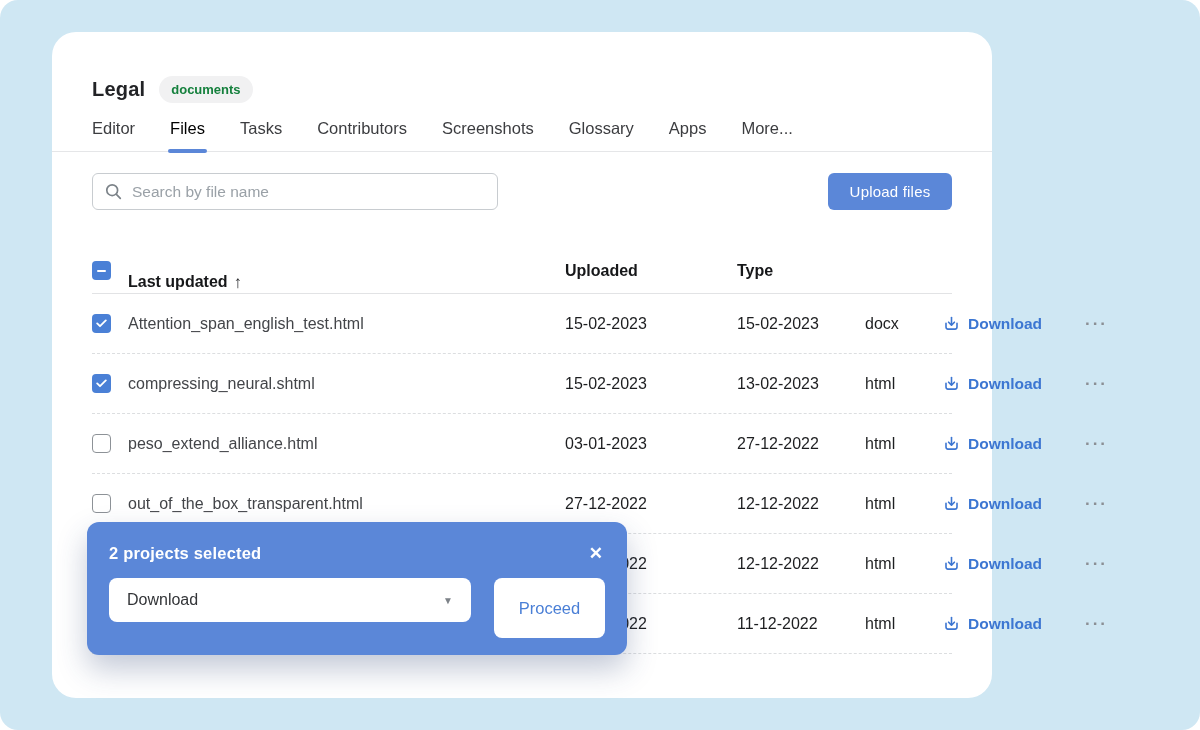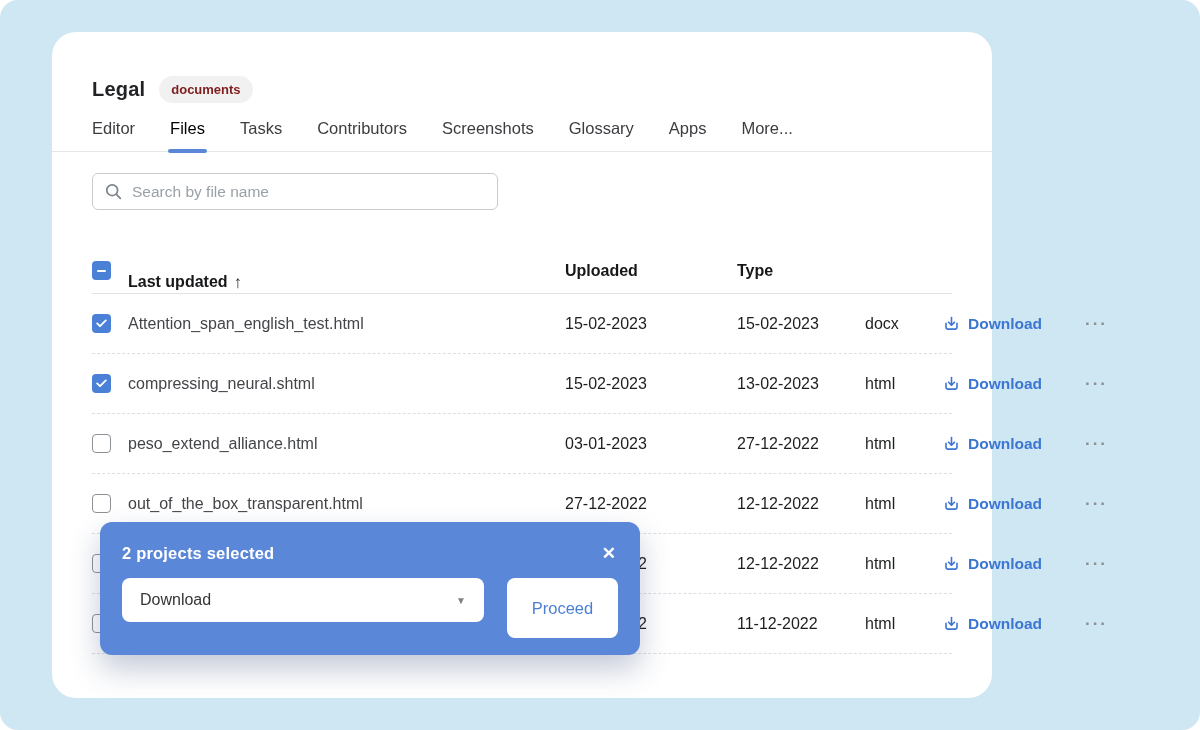--- a/index.html
+++ b/index.html
@@ -14,21 +14,21 @@
     position:absolute; left:52px; top:32px; width:940px; height:666px;
     background:#ffffff; border-radius:24px;
   }
 
   .pad { padding-left:40px; padding-right:40px; }
 
   
   .title-row { display:flex; align-items:center; gap:14px; padding-top:44px; }
   .page-title { font-size:20px; font-weight:700; color:#222326; letter-spacing:.2px; }
   .badge {
-    background:#f1f1f2; color:#7f1d1d; font-size:13px; font-weight:700;
+    background:#f1f1f2; color:#15803d; font-size:13px; font-weight:700;
     padding:6px 12px; border-radius:14px;
   }
 
   
   .tabs-wrap { border-bottom:1px solid #e5e6e8; margin-top:16px; }
   .tabs { display:flex; gap:35px; }
   .tab {
     position:relative; font-size:16.5px; color:#3c3d40; padding-bottom:13px; cursor:pointer;
   }
   .tab.active { color:#000000; font-weight:400; }
@@ -75,21 +75,21 @@
     border:1.5px solid #8d9297; background:#fff;
   }
   .cb.checked, .cb.indet { border:none; background:#4a80d6; }
   .cb.indet::after { content:""; width:9px; height:2px; background:#fff; border-radius:1px; }
 
   .dl-link { display:flex; align-items:center; gap:8px; color:#3c76d2; font-size:15.5px; font-weight:700; cursor:pointer; }
   .dots { color:#8b8f94; font-size:17px; letter-spacing:2px; font-weight:700; cursor:pointer; line-height:10px; }
 
   
   .popup {
-    position:absolute; left:100px; top:522px; width:540px; height:133px;
+    position:absolute; left:87px; top:522px; width:540px; height:133px;
     background:#5b87d8; border-radius:12px;
     box-shadow:0 14px 30px rgba(40,60,110,.28);
     color:#fff;
   }
   .popup-head { display:flex; justify-content:space-between; align-items:center; padding:22px 24px 0 22px; }
   .popup-title { font-size:16.5px; font-weight:700; letter-spacing:.2px; }
   .popup-close { font-size:17px; font-weight:700; cursor:pointer; line-height:1; }
   .popup-controls { display:flex; gap:23px; padding:0 22px; margin-top:15px; }
   .dropdown {
     flex:1; height:44px; background:#fff; border-radius:8px; display:flex;
@@ -132,20 +132,21 @@
 
     <div class="pad">
       <div class="toolbar">
         <div class="search-box">
           <svg width="17" height="17" viewBox="0 0 17 17" fill="none">
             <circle cx="7.2" cy="7.2" r="5.4" stroke="#7c8389" stroke-width="1.7"></circle>
             <line x1="11.4" y1="11.4" x2="15.3" y2="15.3" stroke="#7c8389" stroke-width="1.7" stroke-linecap="round"></line>
           </svg>
           <input class="search-input" type="text" placeholder="Search by file name" style="">
         </div>
+        <button class="upload-btn">Upload files</button>
       </div>
 
       <div class="table">
         <div class="trow thead">
           <span class="cb indet"></span>
           <span class="th-updated">
             <span>Last updated</span>
             <span class="sort-arrow">↑</span>
           </span>
           <span>Uploaded</span>

